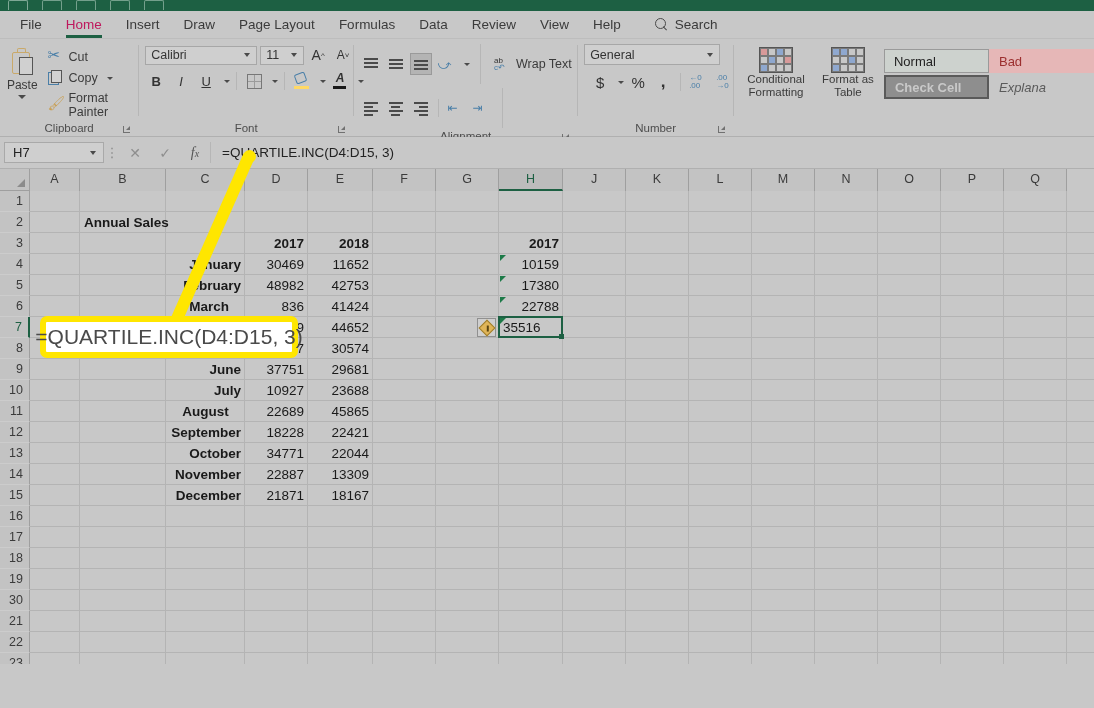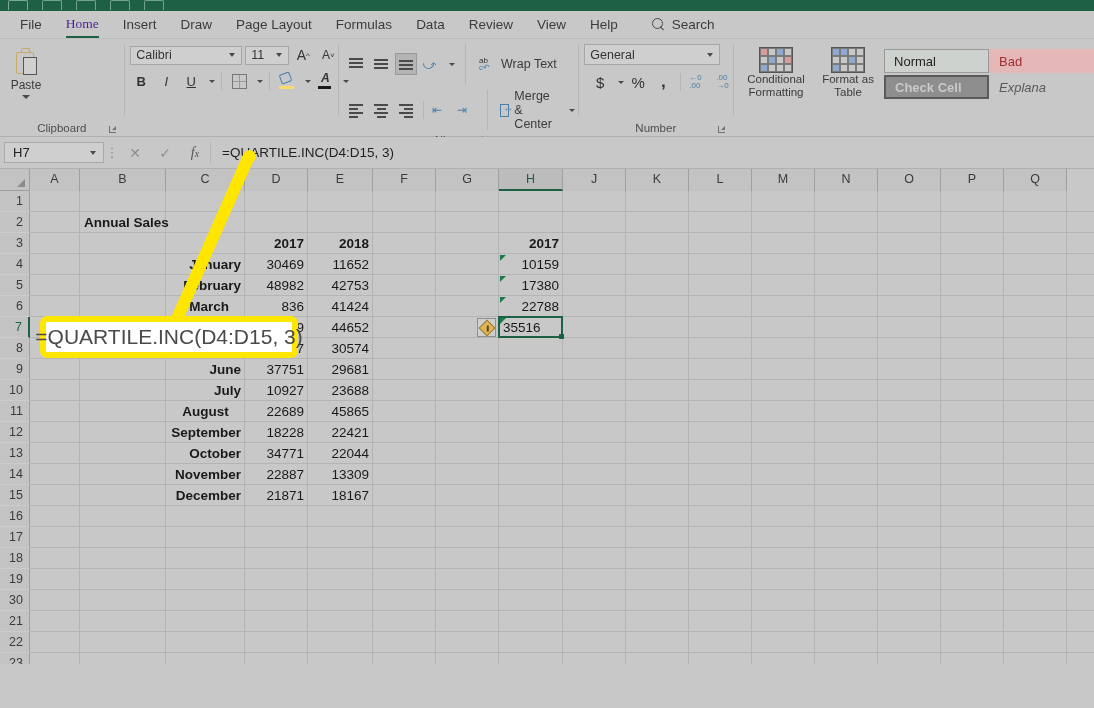--- a/index.html
+++ b/index.html
@@ -24,21 +24,21 @@
   }
   .qat-ic.save::after{ border-color:#cfe3d8; }
 
   
   .tabbar {
     height:28px; background:#c8c8c8; display:flex; align-items:center;
     padding-left:8px; gap:0px; font-size:13.5px; color:#3b3b3b;
     border-bottom:1px solid #bdbdbd; position:relative;
   }
   .tab { padding:4px 12px 5px; position:relative; white-space:nowrap; cursor:default; }
-  .tab.active { color:#4c1d95;font-family:Liberation Serif, serif; }
+  .tab.active { color:#be185d; }
   .tab.active::after{
     content:""; position:absolute; left:12px; right:12px; bottom:-1px; height:2.5px; background:#1d6043;
   }
   .searchwrap { display:flex; align-items:center; gap:7px; margin-left:22px; color:#3b3b3b; }
   .mag { width:13px; height:13px; position:relative; display:inline-block; }
   .mag::before{ content:""; position:absolute; left:0; top:0; width:9px; height:9px;
     border:1.4px solid #4a4a4a; border-radius:50%; }
   .mag::after{ content:""; position:absolute; left:8px; top:8px; width:5px; height:1.4px;
     background:#4a4a4a; transform:rotate(45deg); transform-origin:left center; }
 
@@ -232,20 +232,35 @@
       <div class="body">
         <div class="paste-btn">
           <span class="clipicon">
             <span class="clipt"></span>
               <span class="board"></span>
               <span class="page"></span>
           </span>
           <span>Paste</span>
           <span class="dropcar"></span>
         </div>
+        <div class="clipcol">
+          <div class="cmd">
+            <span class="i16 i-scissors"></span>
+            <span>Cut</span>
+          </div>
+          <div class="cmd">
+            <span class="i16 i-copy"></span>
+            <span>Copy</span>
+            <span class="mini-car"></span>
+          </div>
+          <div class="cmd">
+            <span class="i16 i-brush"></span>
+            <span>Format Painter</span>
+          </div>
+        </div>
       </div>
       <div class="glabel">
         <span>Clipboard</span>
         <span class="gdialog"></span>
       </div>
     </div>
     <div class="sep"></div>
 
     <div class="rgroup fontg">
       <div class="body">
@@ -295,20 +310,24 @@
             <div class="btn">
                 <span class="fcicon">
                   <i class="a">A</i>
                   <i class="bar"></i>
                 </span>
               </div>
             <span class="mini-car"></span>
           </div>
         </div>
       </div>
+      <div class="glabel">
+        <span>Font</span>
+        <span class="gdialog"></span>
+      </div>
     </div>
     <div class="sep"></div>
 
     <div class="rgroup aling">
       <div class="body">
         <div class="fcol">
           <div class="frow">
             <div class="btn">
                 <span class="alicon">
                   <i style="top:1px;width:14px"></i>
@@ -366,25 +385,20 @@
                 </span>
               </div>
             <span class="vsep"></span>
             <div class="btn">
                 <span class="indic" style="color:#4a7fa8;font-size:12px">⇤</span>
               </div>
             <div class="btn">
                 <span class="indic" style="color:#4a7fa8;font-size:12px">⇥</span>
               </div>
             <span class="vsep" style="height:40px;margin:0 7px"></span>
-            <div class="cmd">
-              <span class="mergeic"></span>
-              <span>Merge &amp; Center</span>
-              <span class="mini-car"></span>
-            </div>
           </div>
         </div>
       </div>
       <div class="glabel">
         <span>Alignment</span>
         <span class="gdialog"></span>
       </div>
     </div>
     <div class="sep"></div>
 

